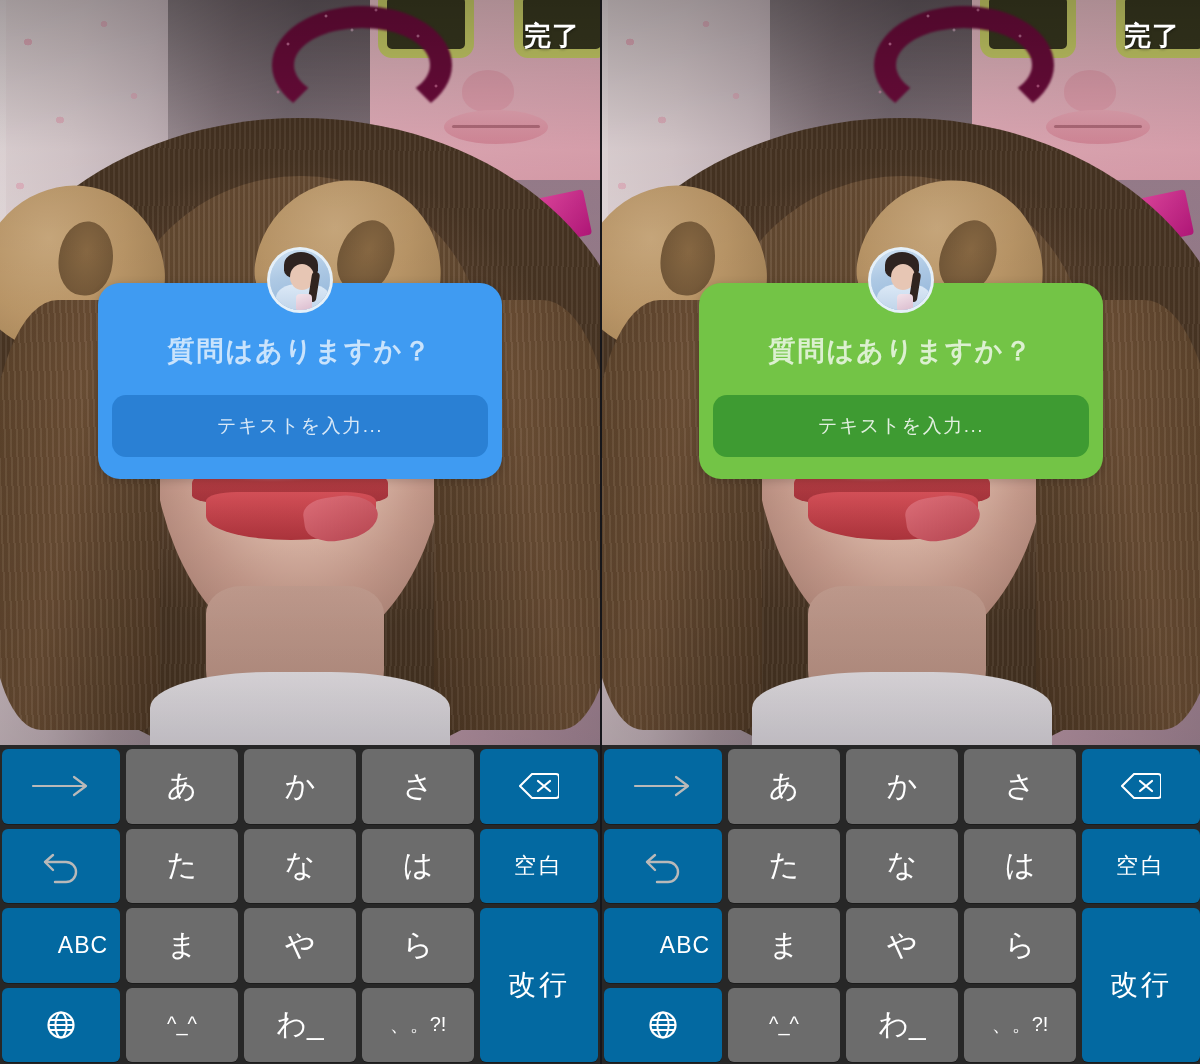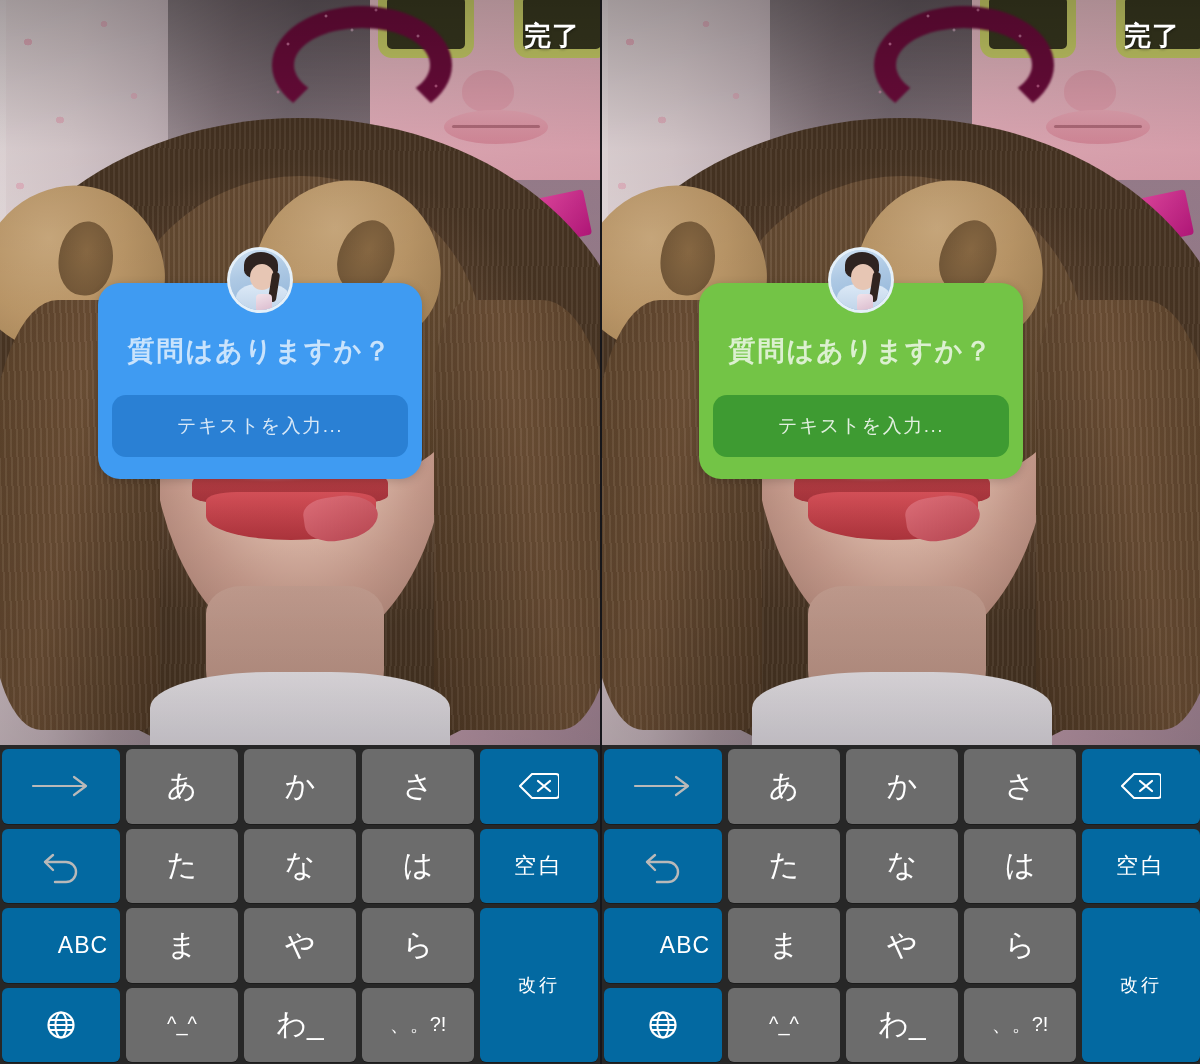--- a/index.html
+++ b/index.html
@@ -229,21 +229,21 @@
     cursor:pointer;
   }
 
   
   .sticker-wrap{
     position:absolute; left:50%; transform:translateX(-50%);
     top:283px; width:404px; z-index:15;
   }
   .sticker{
     position:relative;
-    width:324px; border-radius:22px;
+    width:404px; border-radius:22px;
     padding:50px 14px 22px;
     box-shadow:0 2px 10px rgba(0,0,0,.18);
   }
   .sticker-title{
     text-align:center;
     color:rgba(255,255,255,.72);
     font-size:27px; font-weight:600;
     letter-spacing:2px;
     margin-bottom:26px;
   }
@@ -338,21 +338,21 @@
     font-size:30px;
     cursor:pointer;
     user-select:none;
     box-shadow:0 1px 0 rgba(0,0,0,.28);
   }
   .key.fn{ background:#0369a1; font-size:23px; }
   .key.dim{ color:#b6b6b6; }
   .key.small{ font-size:22px; letter-spacing:3px; }
   .key.xsmall{ font-size:20px; }
   .key.latin{ font-size:23px; letter-spacing:1px;padding-left:44px; }
-  .key.tallreturn{ grid-row:span 2; font-size:18px; letter-spacing:3px;font-family:Liberation Serif, serif; }
+  .key.tallreturn{ grid-row:span 2; font-size:28px; letter-spacing:3px;font-family:Liberation Serif, serif; }
   .key svg{ display:block; }
 </style>
 </head>
 <body>
 
 <div class="screens">
 
   <div class="panel" id="panel-0">
 
     <div class="photo">

